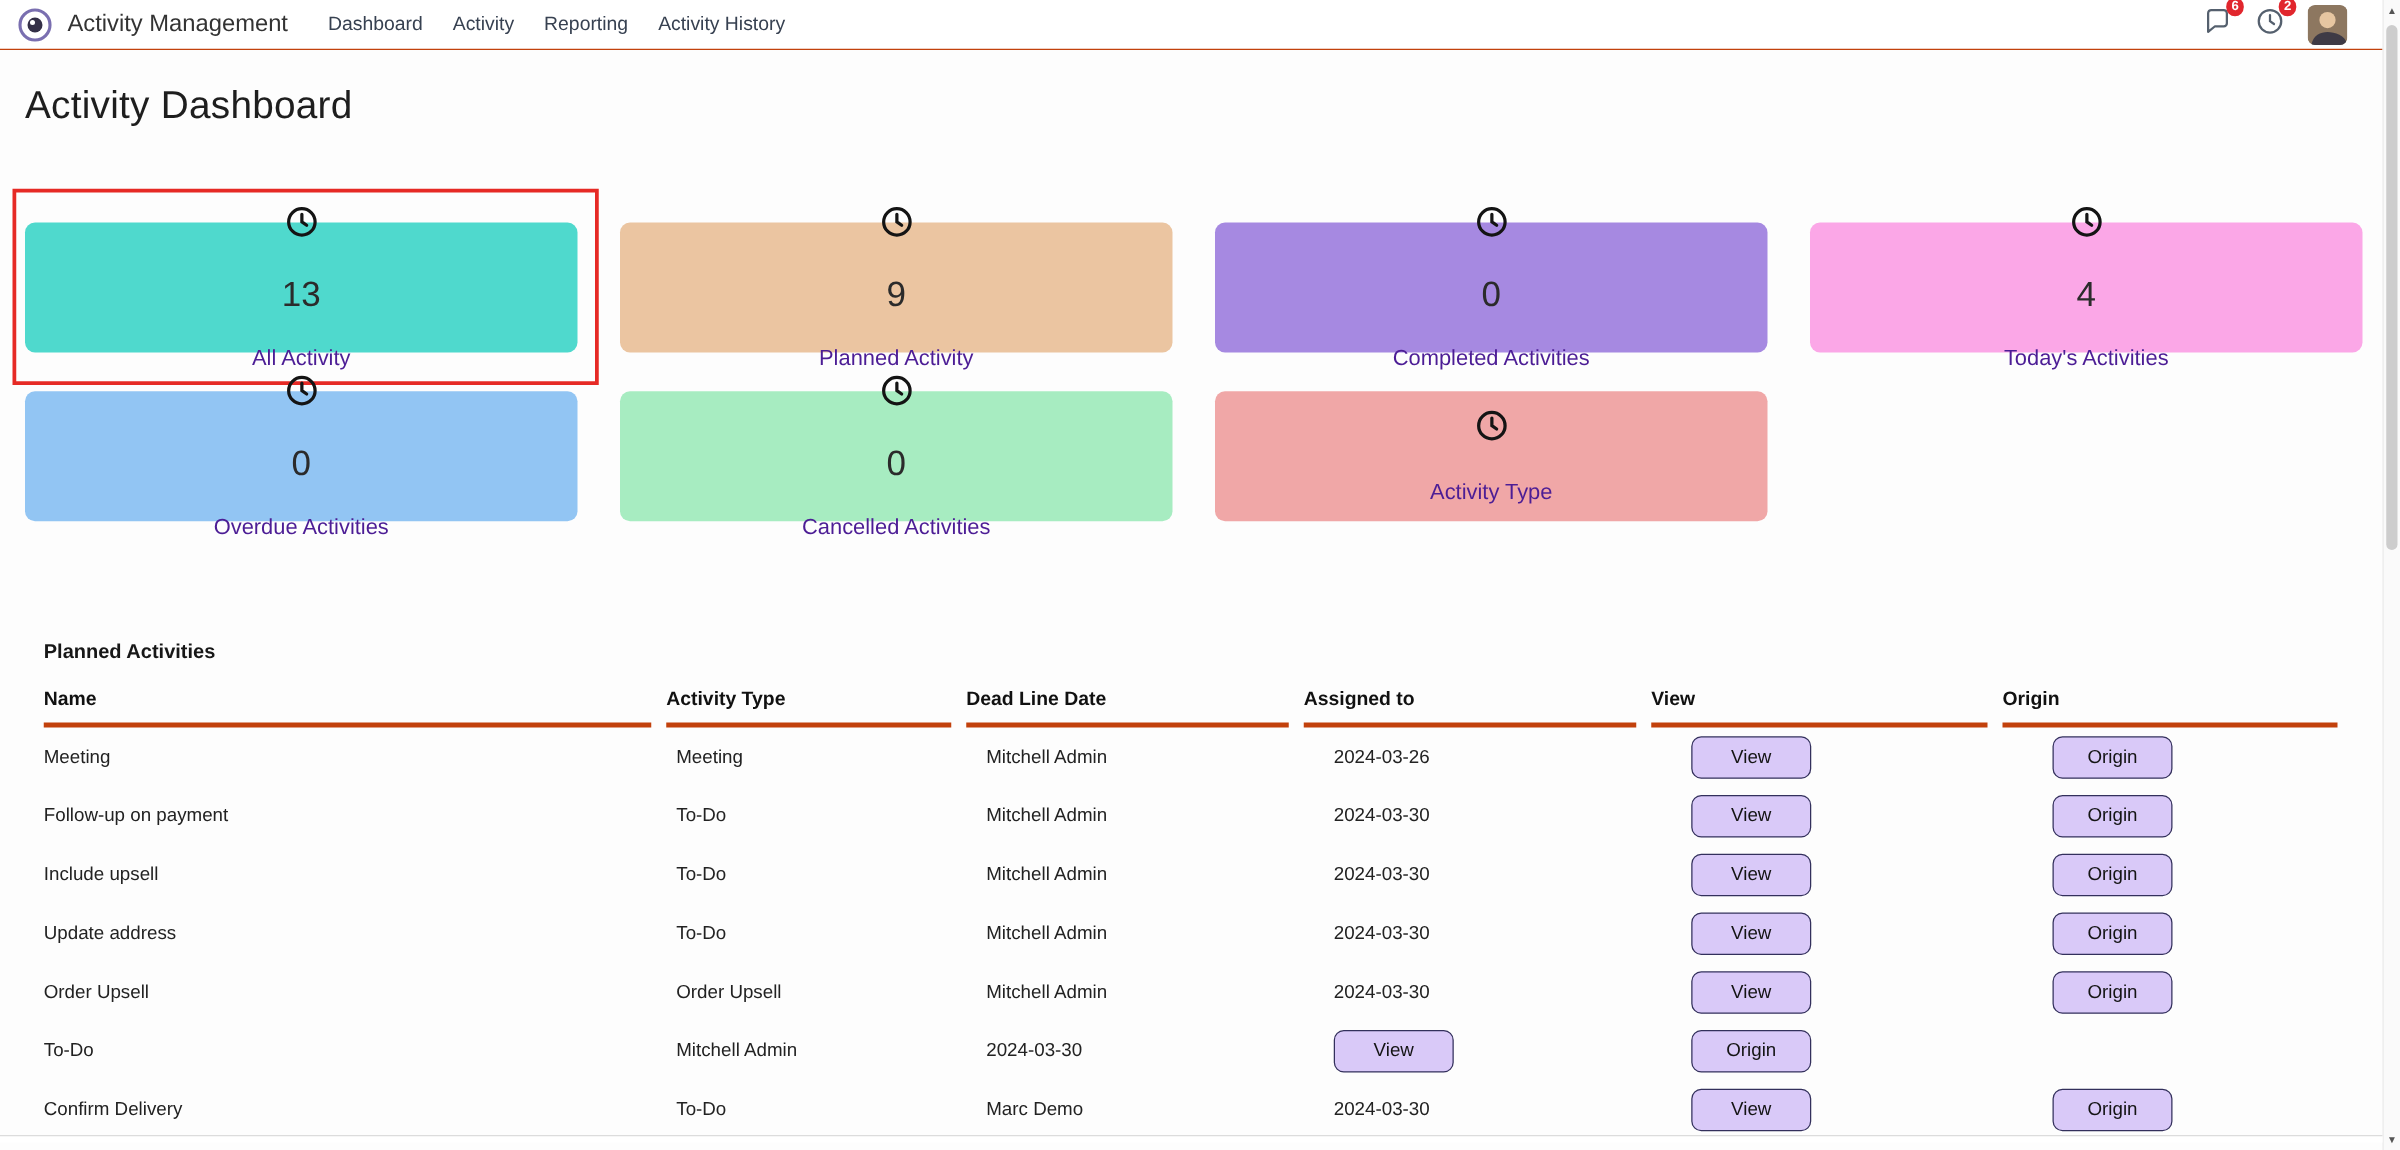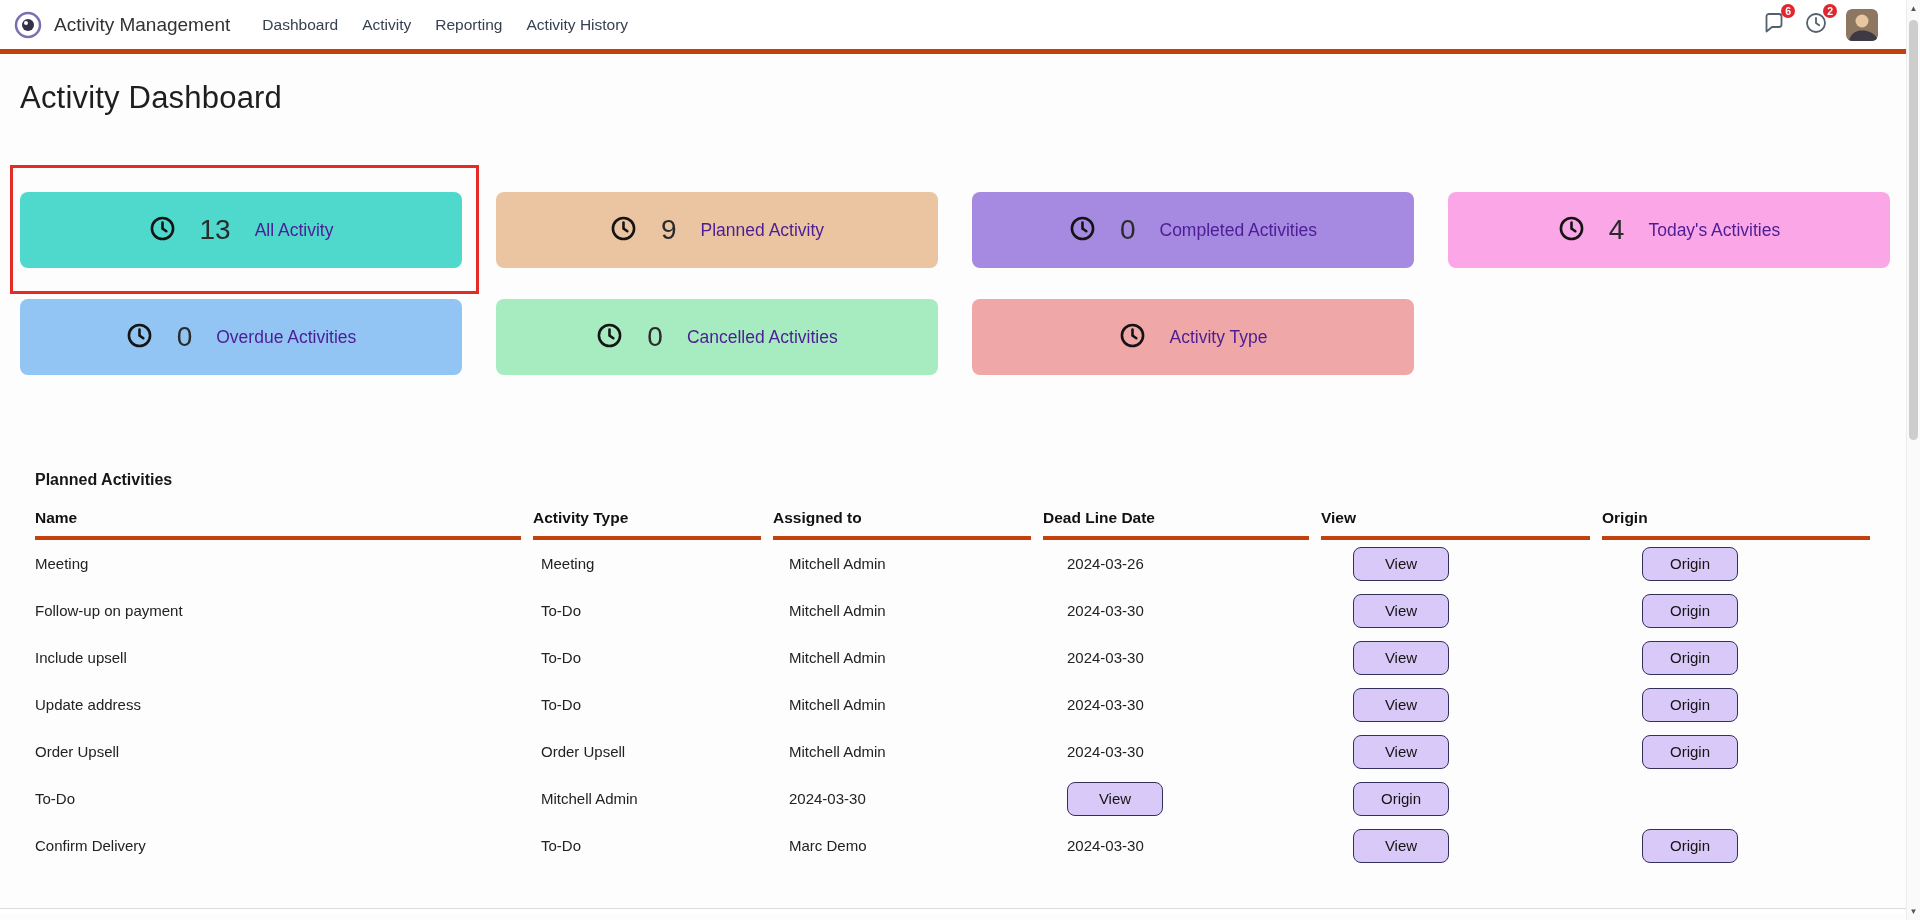--- a/index.html
+++ b/index.html
@@ -4,21 +4,21 @@
 <style>
   * { box-sizing: border-box; }
   html,body { margin:0; padding:0; }
   body {
     width:1920px; height:920px; overflow:hidden; position:relative;
     font-family:"Liberation Sans", sans-serif; background:#fdfdfd; color:#222;
   }
 
   
   .navbar {
-    height:54px; background:#fff; border-bottom:5px solid #c2410c;
+    height:40px; background:#fff; border-bottom:1px solid #c2410c;
     display:flex; align-items:center; justify-content:space-between;
     padding:0 20px 0 14px;
   }
   .nav-left { display:flex; align-items:center; gap:8px; }
   .logo { display:flex; align-items:center; margin-right:4px; }
   .app-title { font-size:19px; font-weight:500; color:#333; margin-right:14px; white-space:nowrap; }
   .nav-menu { display:flex; align-items:center; gap:4px; }
   .nav-link { font-size:15.5px; color:#374151; padding:6px 10px; cursor:pointer; text-decoration:none; white-space:nowrap; }
   .nav-right { display:flex; align-items:center; gap:18px; padding-right:22px; }
   .nav-icon-wrap { position:relative; display:flex; align-items:center; cursor:pointer; }
@@ -30,23 +30,24 @@
 
   
   .page-title { font-size:31px; font-weight:500; color:#1e1e1e; margin:26px 0 0 20px; letter-spacing:.2px; }
 
   
   .cards {
     display:grid; grid-template-columns:repeat(4, 442px); gap:31px 34px;
     margin:76px 0 0 20px;
   }
   .card {
-    position:relative; height:76px; border-radius:8px;
+    position:relative; height:104px; border-radius:8px;
     display:flex; align-items:center; justify-content:center; gap:24px;
     cursor:pointer;
+    flex-direction:column;
   }
   .card-count { font-size:28px; font-weight:500; color:#2b2b2b; }
   .card-label { font-size:17.5px; color:#4c1d95; }
   .card.highlighted::after {
     content:""; position:absolute; inset:-27px -17px -26px -10px;
     border:3px solid #e62a25; pointer-events:none;
   }
 
   
   .table-section { margin:96px 36px 0 35px; }
@@ -201,22 +202,22 @@
 
     <span class="card-label">Activity Type</span>
   </div>
     </div>
 
   <section class="table-section">
     <div class="section-title">Planned Activities</div>
     <div class="tgrid">
         <div class="th">Name</div>
         <div class="th">Activity Type</div>
+        <div class="th">Dead Line Date</div>
         <div class="th">Assigned to</div>
-        <div class="th">Dead Line Date</div>
         <div class="th">View</div>
         <div class="th">Origin</div>
       </div>
     <div>
         <div class="tgrid trow">
     <div class="td">Meeting</div>
     <div class="td">Meeting</div>
     <div class="td">Mitchell Admin</div>
     <div class="td">2024-03-26</div>
     <div class="td">

